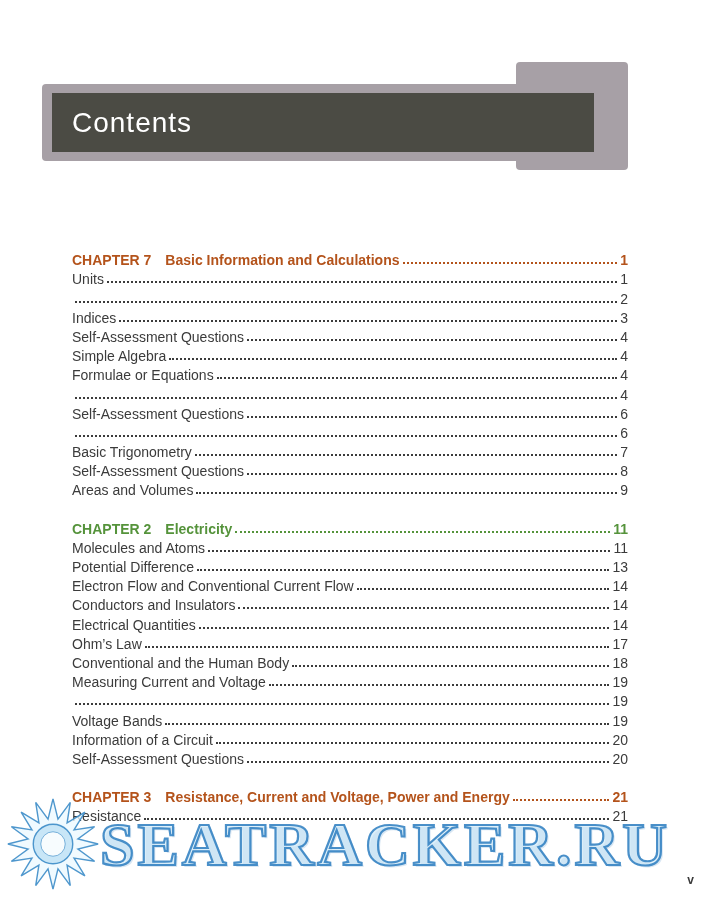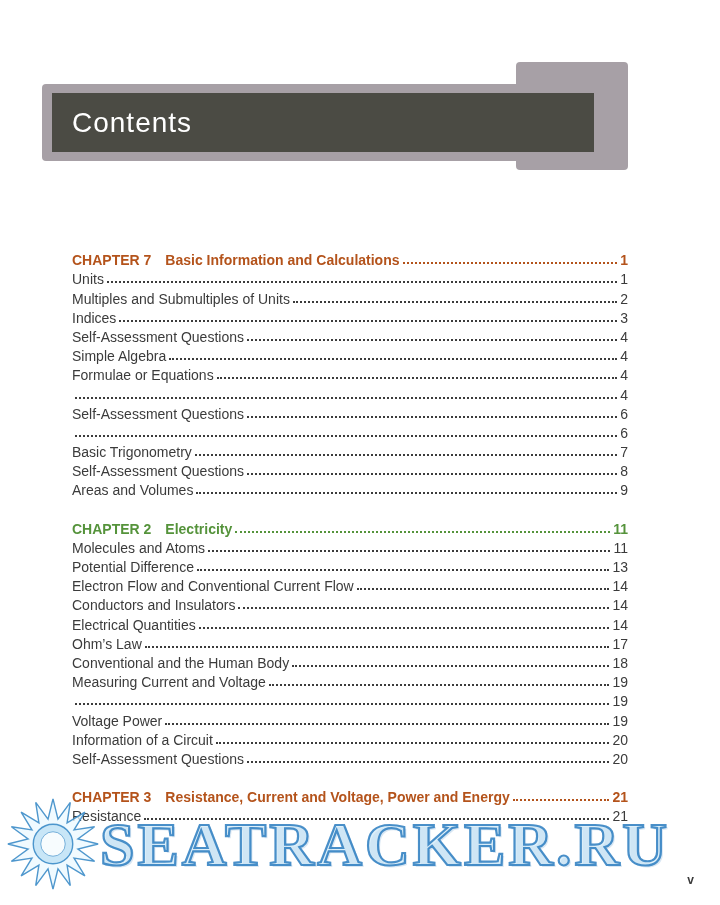--- a/index.html
+++ b/index.html
@@ -121,21 +121,20 @@
         <span class="toc-title">Basic Information and Calculations</span>
         <span class="dots"></span>
         <span class="toc-page">1</span>
       </div>
       <div class="toc-row">
         <span class="toc-title">Units</span>
         <span class="dots"></span>
         <span class="toc-page">1</span>
       </div>
       <div class="toc-row">
-        <span class="toc-title">Multiples and Submultiples of Units</span>
         <span class="dots"></span>
         <span class="toc-page">2</span>
       </div>
       <div class="toc-row">
         <span class="toc-title">Indices</span>
         <span class="dots"></span>
         <span class="toc-page">3</span>
       </div>
       <div class="toc-row">
         <span class="toc-title">Self-Assessment Questions</span>
@@ -224,21 +223,21 @@
       <div class="toc-row">
         <span class="toc-title">Measuring Current and Voltage</span>
         <span class="dots"></span>
         <span class="toc-page">19</span>
       </div>
       <div class="toc-row">
         <span class="dots"></span>
         <span class="toc-page">19</span>
       </div>
       <div class="toc-row">
-        <span class="toc-title">Voltage Power</span>
+        <span class="toc-title">Voltage Bands</span>
         <span class="dots"></span>
         <span class="toc-page">19</span>
       </div>
       <div class="toc-row">
         <span class="toc-title">Information of a Circuit</span>
         <span class="dots"></span>
         <span class="toc-page">20</span>
       </div>
       <div class="toc-row">
         <span class="toc-title">Self-Assessment Questions</span>

